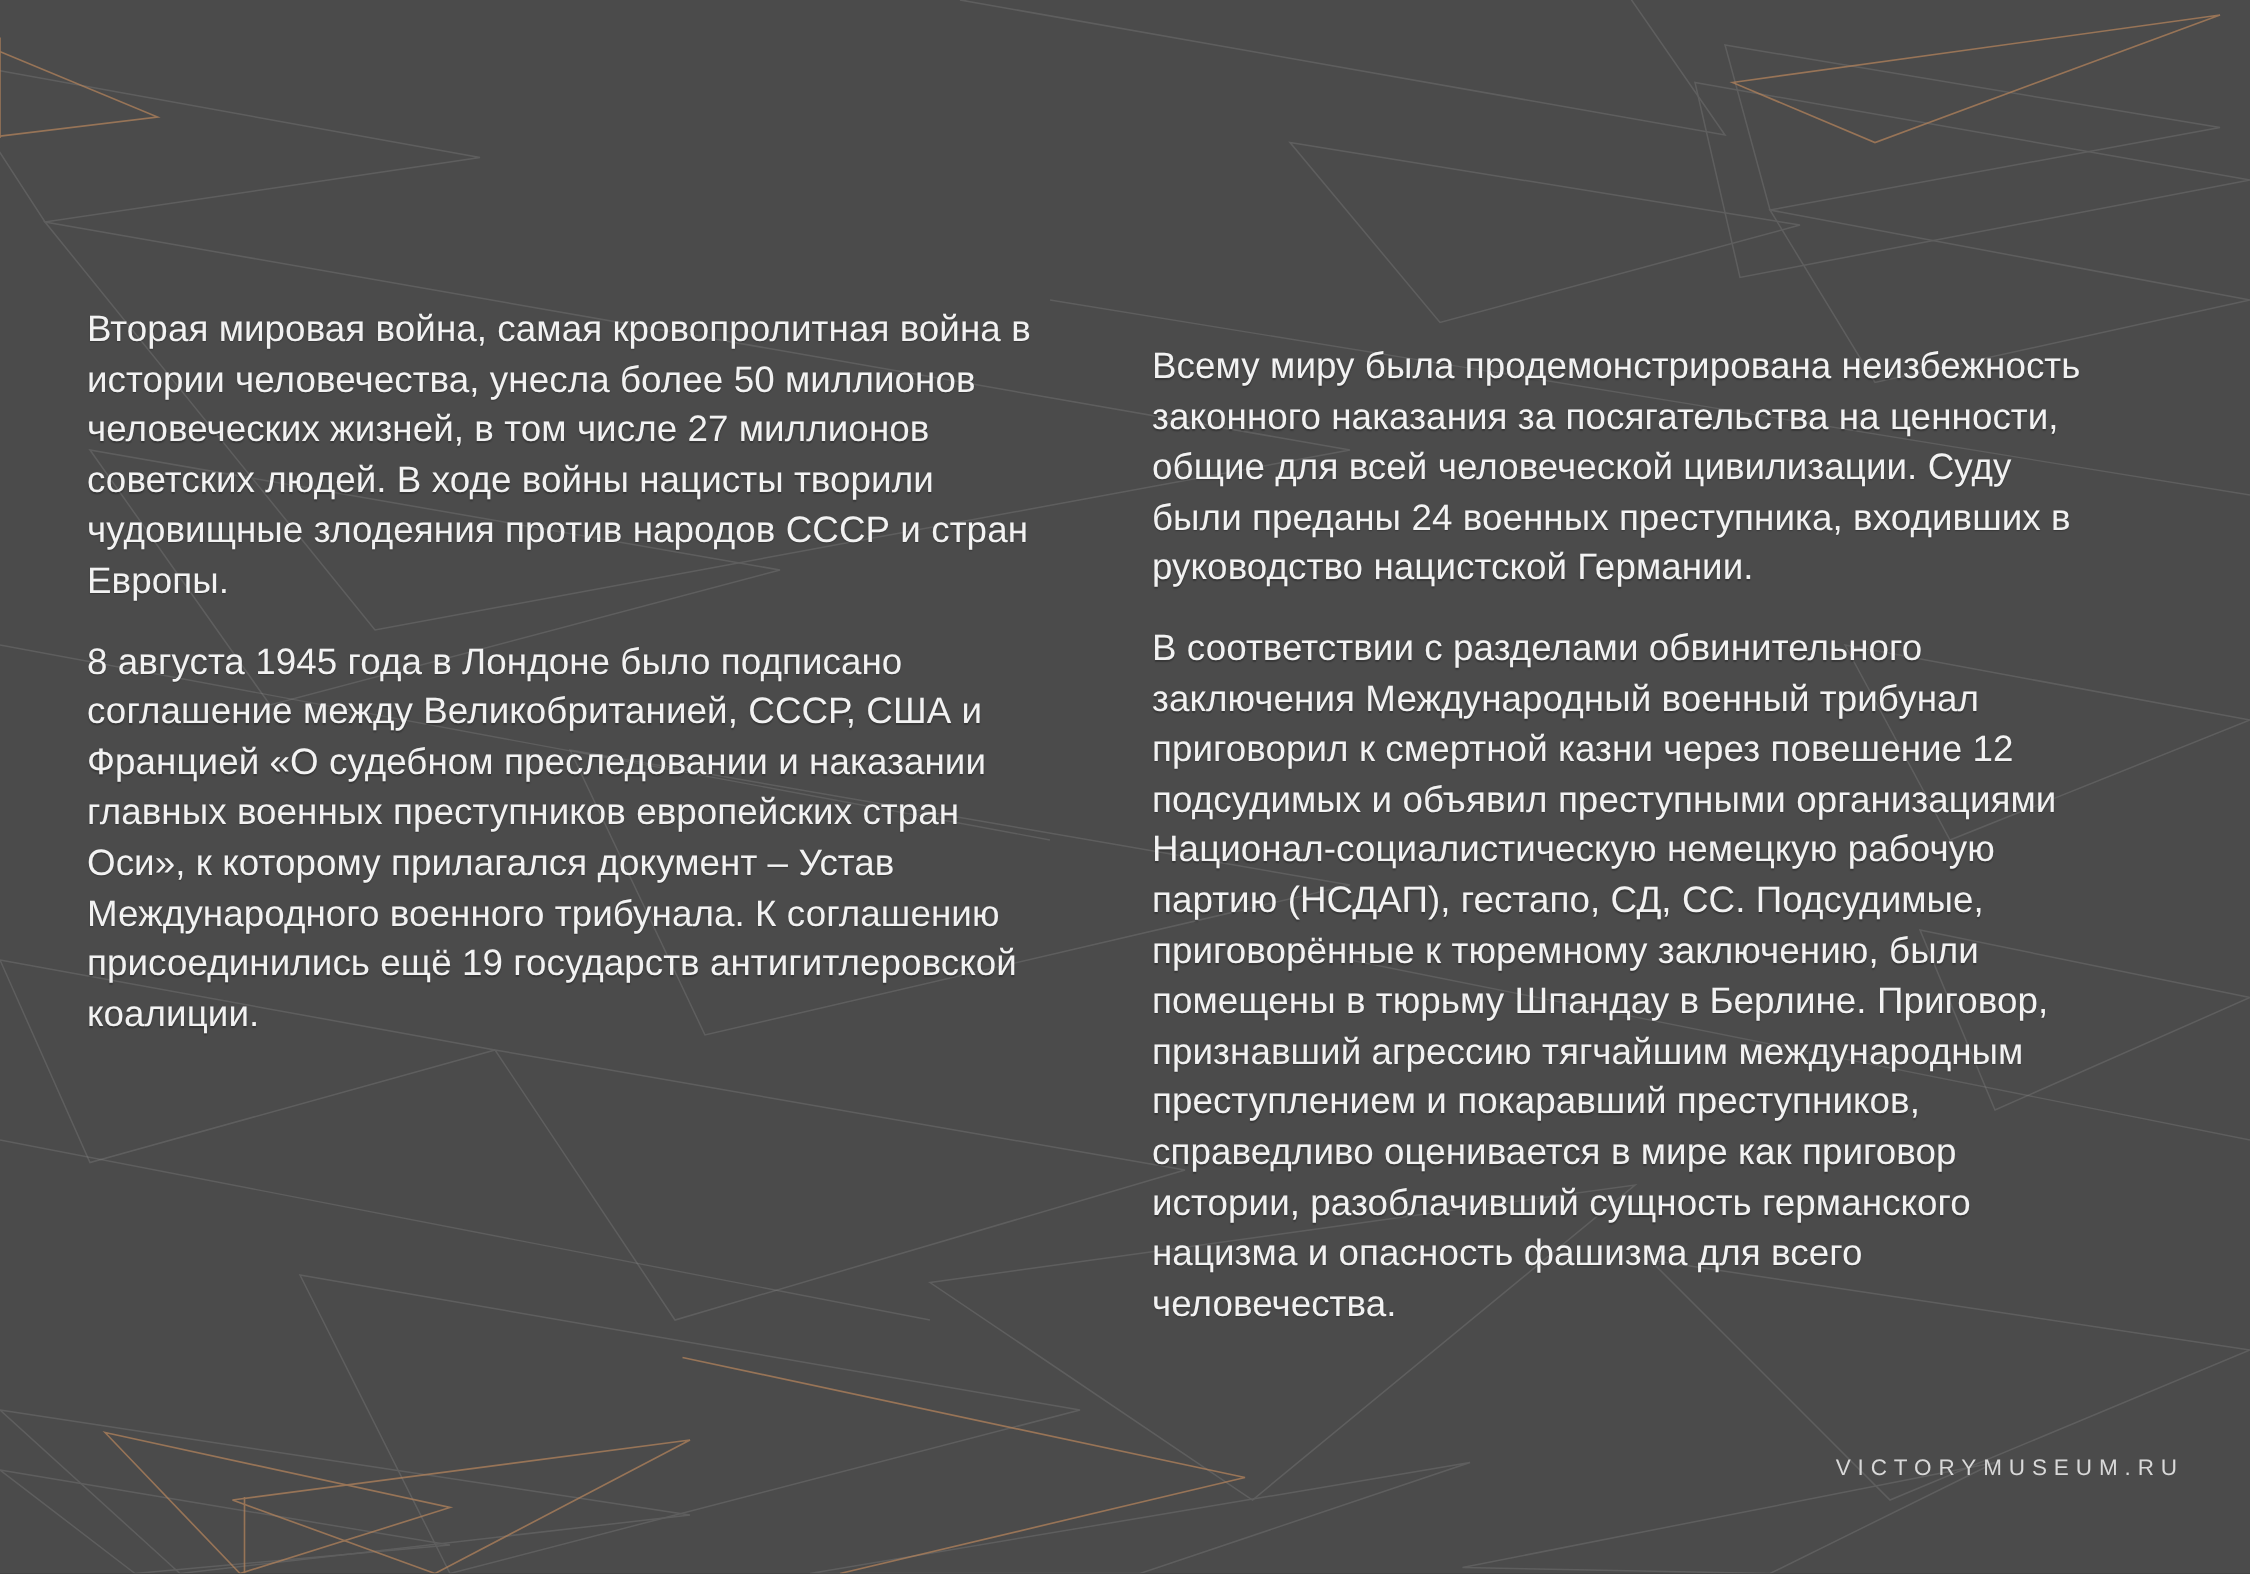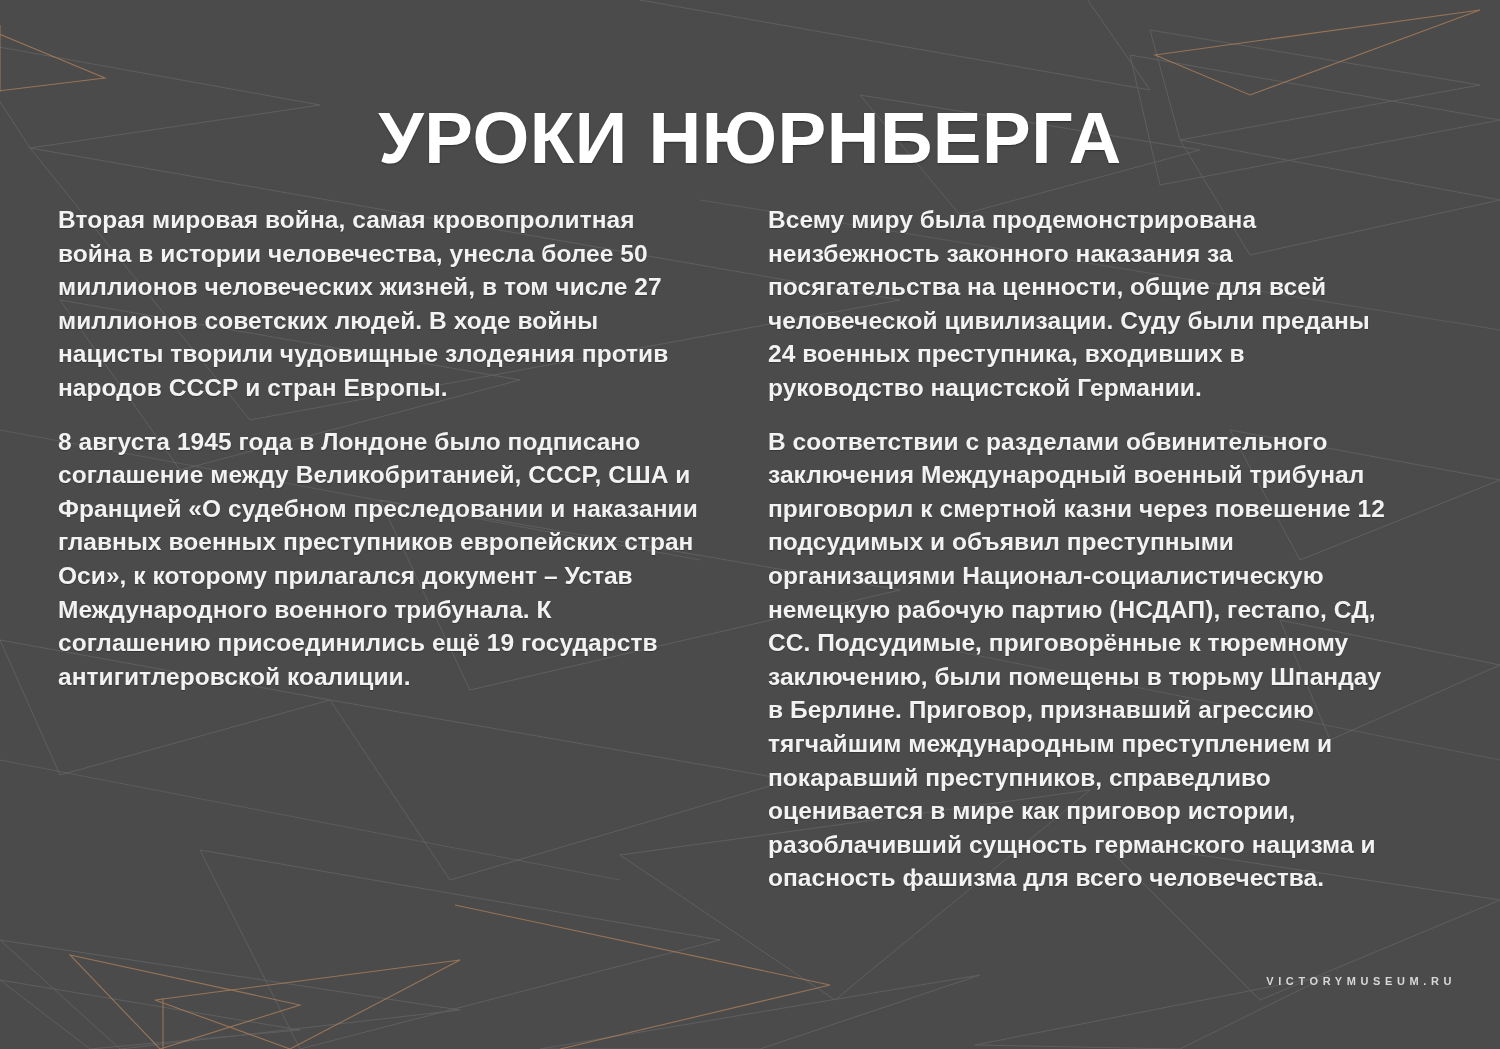--- a/index.html
+++ b/index.html
@@ -48,33 +48,33 @@
     position: absolute;
     top: 203px;
     left: 0;
     width: 1500px;
     display: flex;
     align-items: flex-start;
   }
 
   .col {
     box-sizing: border-box;
-    font-weight: bold;
   }
 
   .col-left {
     width: 720px;
     padding-left: 58px;
     padding-right: 10px;
   }
 
   .col-right {
     width: 780px;
     padding-left: 710px;
     padding-right: 46px;
+    margin-top: 25px;
   }
 
   
   .col-right { padding-left: 0; margin-left: 48px; width: 674px; }
 
   .para {
     color: #f2f2f2;
     font-size: 24.5px;
     line-height: 33.6px;
     margin: 0 0 20px 0;
@@ -83,22 +83,22 @@
   }
 
   .para:last-child { margin-bottom: 0; }
 
   
   .watermark {
     position: absolute;
     right: 44px;
     bottom: 62px;
     color: #d8d8d8;
-    font-size: 11px;
-    font-weight: bold;
+    font-size: 15px;
+    font-weight: normal;
     letter-spacing: 4.6px;
   }
 </style>
 </head>
 <body>
 
 <div class="slide">
 
   <svg class="bg-pattern" viewBox="0 0 1500 1049" preserveAspectRatio="none" aria-hidden="true">
     <g fill="none" stroke="#6f6f6f" stroke-width="1" opacity="0.55">
@@ -133,21 +133,20 @@
       <path d="M 455 905 L 830 985 L 560 1049"></path>
     </g>
     <g fill="none" stroke="#8a8a8a" stroke-width="0.9" opacity="0.3">
       <path d="M 700 200 L 1500 330"></path>
       <path d="M 0 430 L 700 560"></path>
       <path d="M 900 640 L 1500 760"></path>
       <path d="M 0 760 L 620 880"></path>
     </g>
   </svg>
 
-  <h1 class="title">УРОКИ НЮРНБЕРГА</h1>
 
   <div class="columns">
 
     <div class="col col-left">
       <p class="para">Вторая мировая война, самая кровопролитная война в истории человечества, унесла более 50 миллионов человеческих жизней, в том числе 27 миллионов советских людей. В ходе войны нацисты творили чудовищные злодеяния против народов СССР и стран Европы.</p>
       <p class="para">8 августа 1945 года в Лондоне было подписано соглашение между Великобританией, СССР, США и Францией «О судебном преследовании и наказании главных военных преступников европейских стран Оси», к которому прилагался документ – Устав Международного военного трибунала. К соглашению присоединились ещё 19 государств антигитлеровской коалиции.</p>
     </div>
 
     <div class="col col-right">
       <p class="para">Всему миру была продемонстрирована неизбежность законного наказания за посягательства на ценности, общие для всей человеческой цивилизации. Суду были преданы 24 военных преступника, входивших в руководство нацистской Германии.</p>

